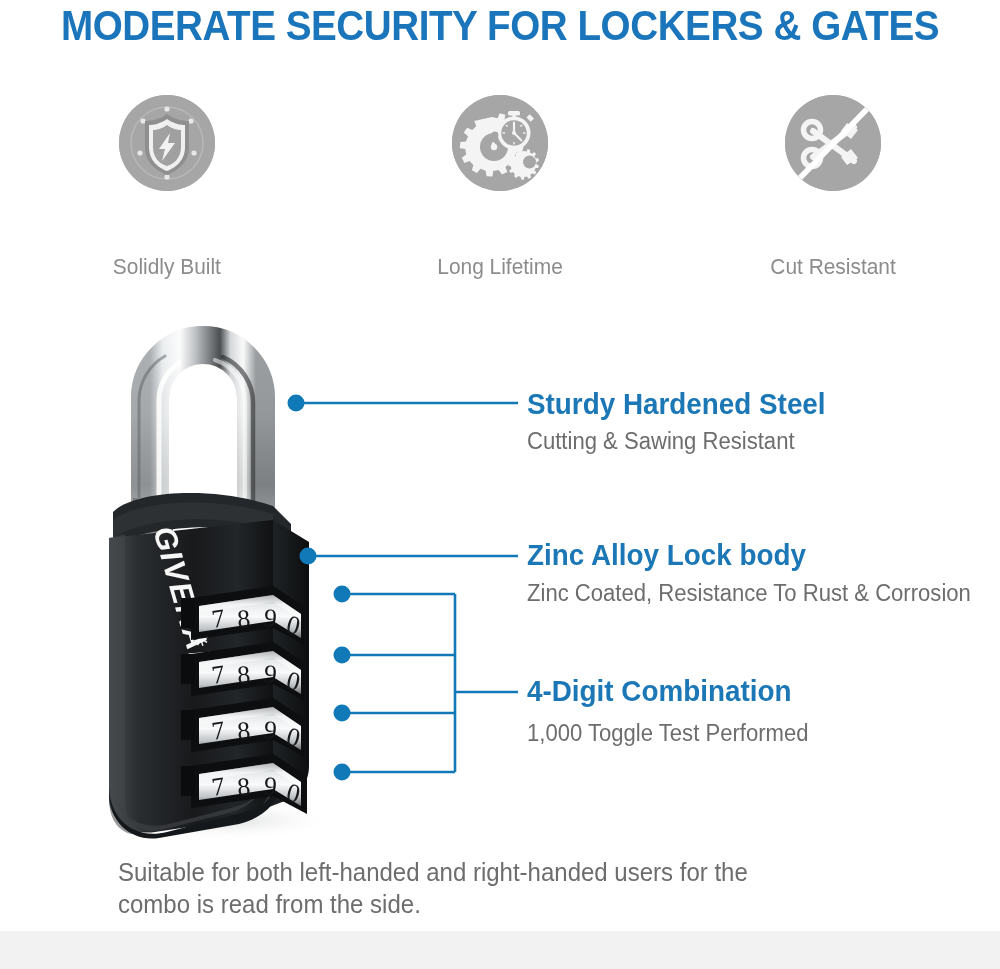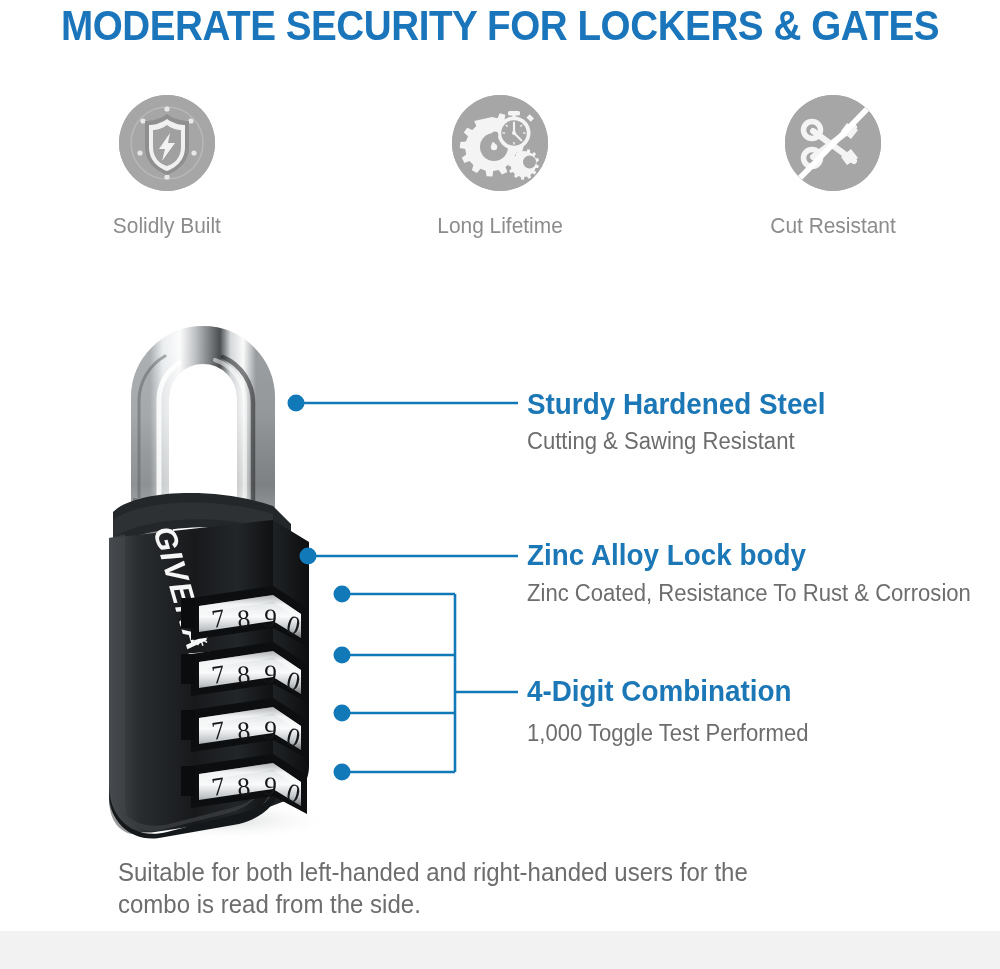--- a/index.html
+++ b/index.html
@@ -27,21 +27,21 @@
     font-family:"Liberation Sans", sans-serif;
   }
 
   
   #features{
     position:absolute;left:0;top:95px;width:1000px;height:180px;
     display:flex;
   }
   .feature{
     flex:1 1 25%;
-    display:flex;flex-direction:column;align-items:center;
+    display:flex;flex-direction:column;align-items:center;gap:41px;
   }
   .feat-circle{
     width:96px;height:96px;border-radius:50%;
     background:#a6a6a6;
     display:flex;align-items:center;justify-content:center;
     position:relative;
   }
   .feat-circle svg{display:block;}
   .feat-label{
     margin-top:22px;

